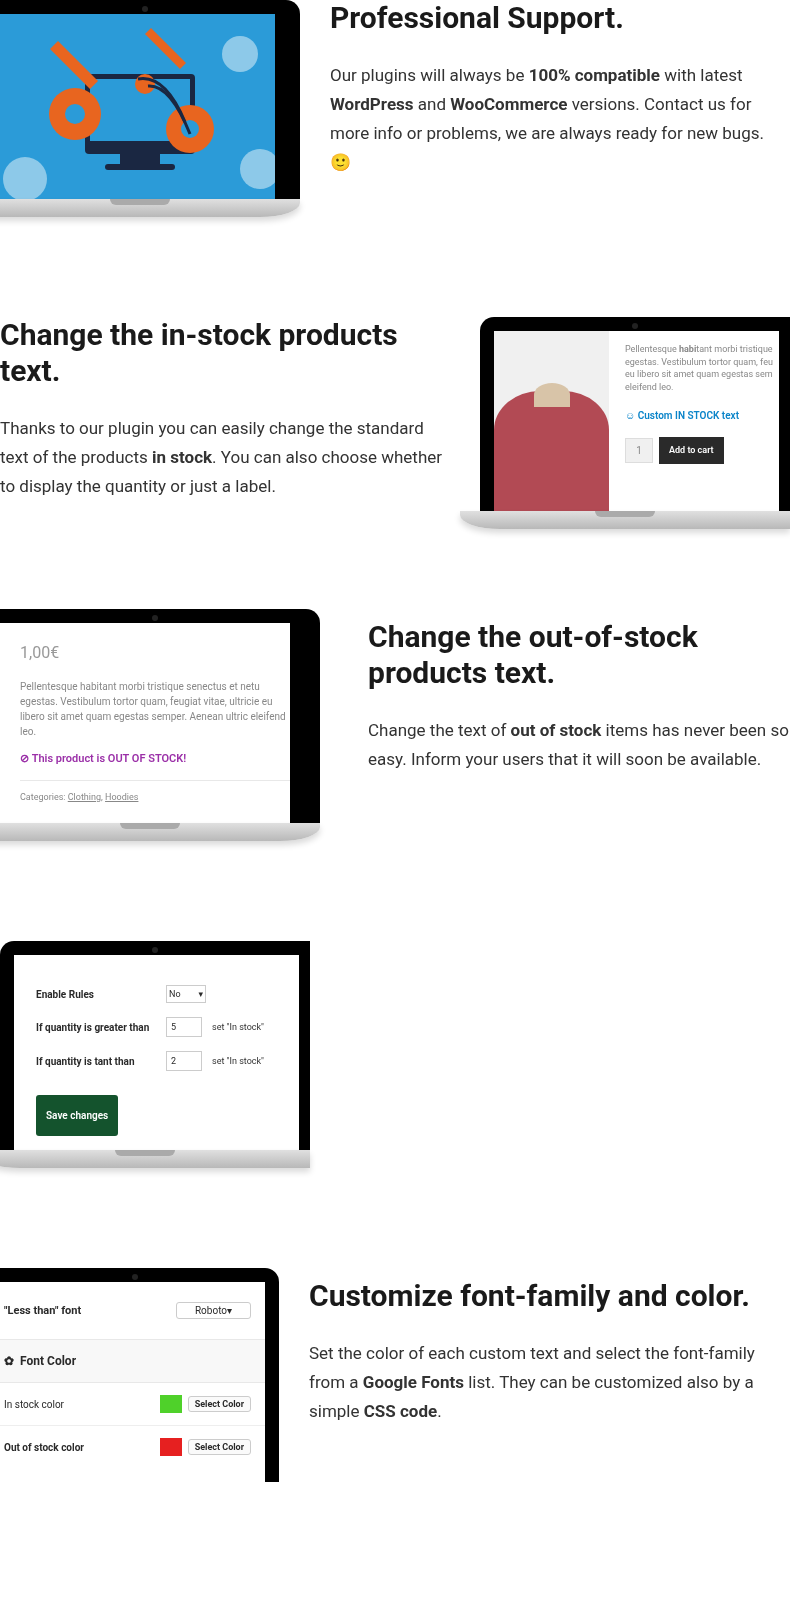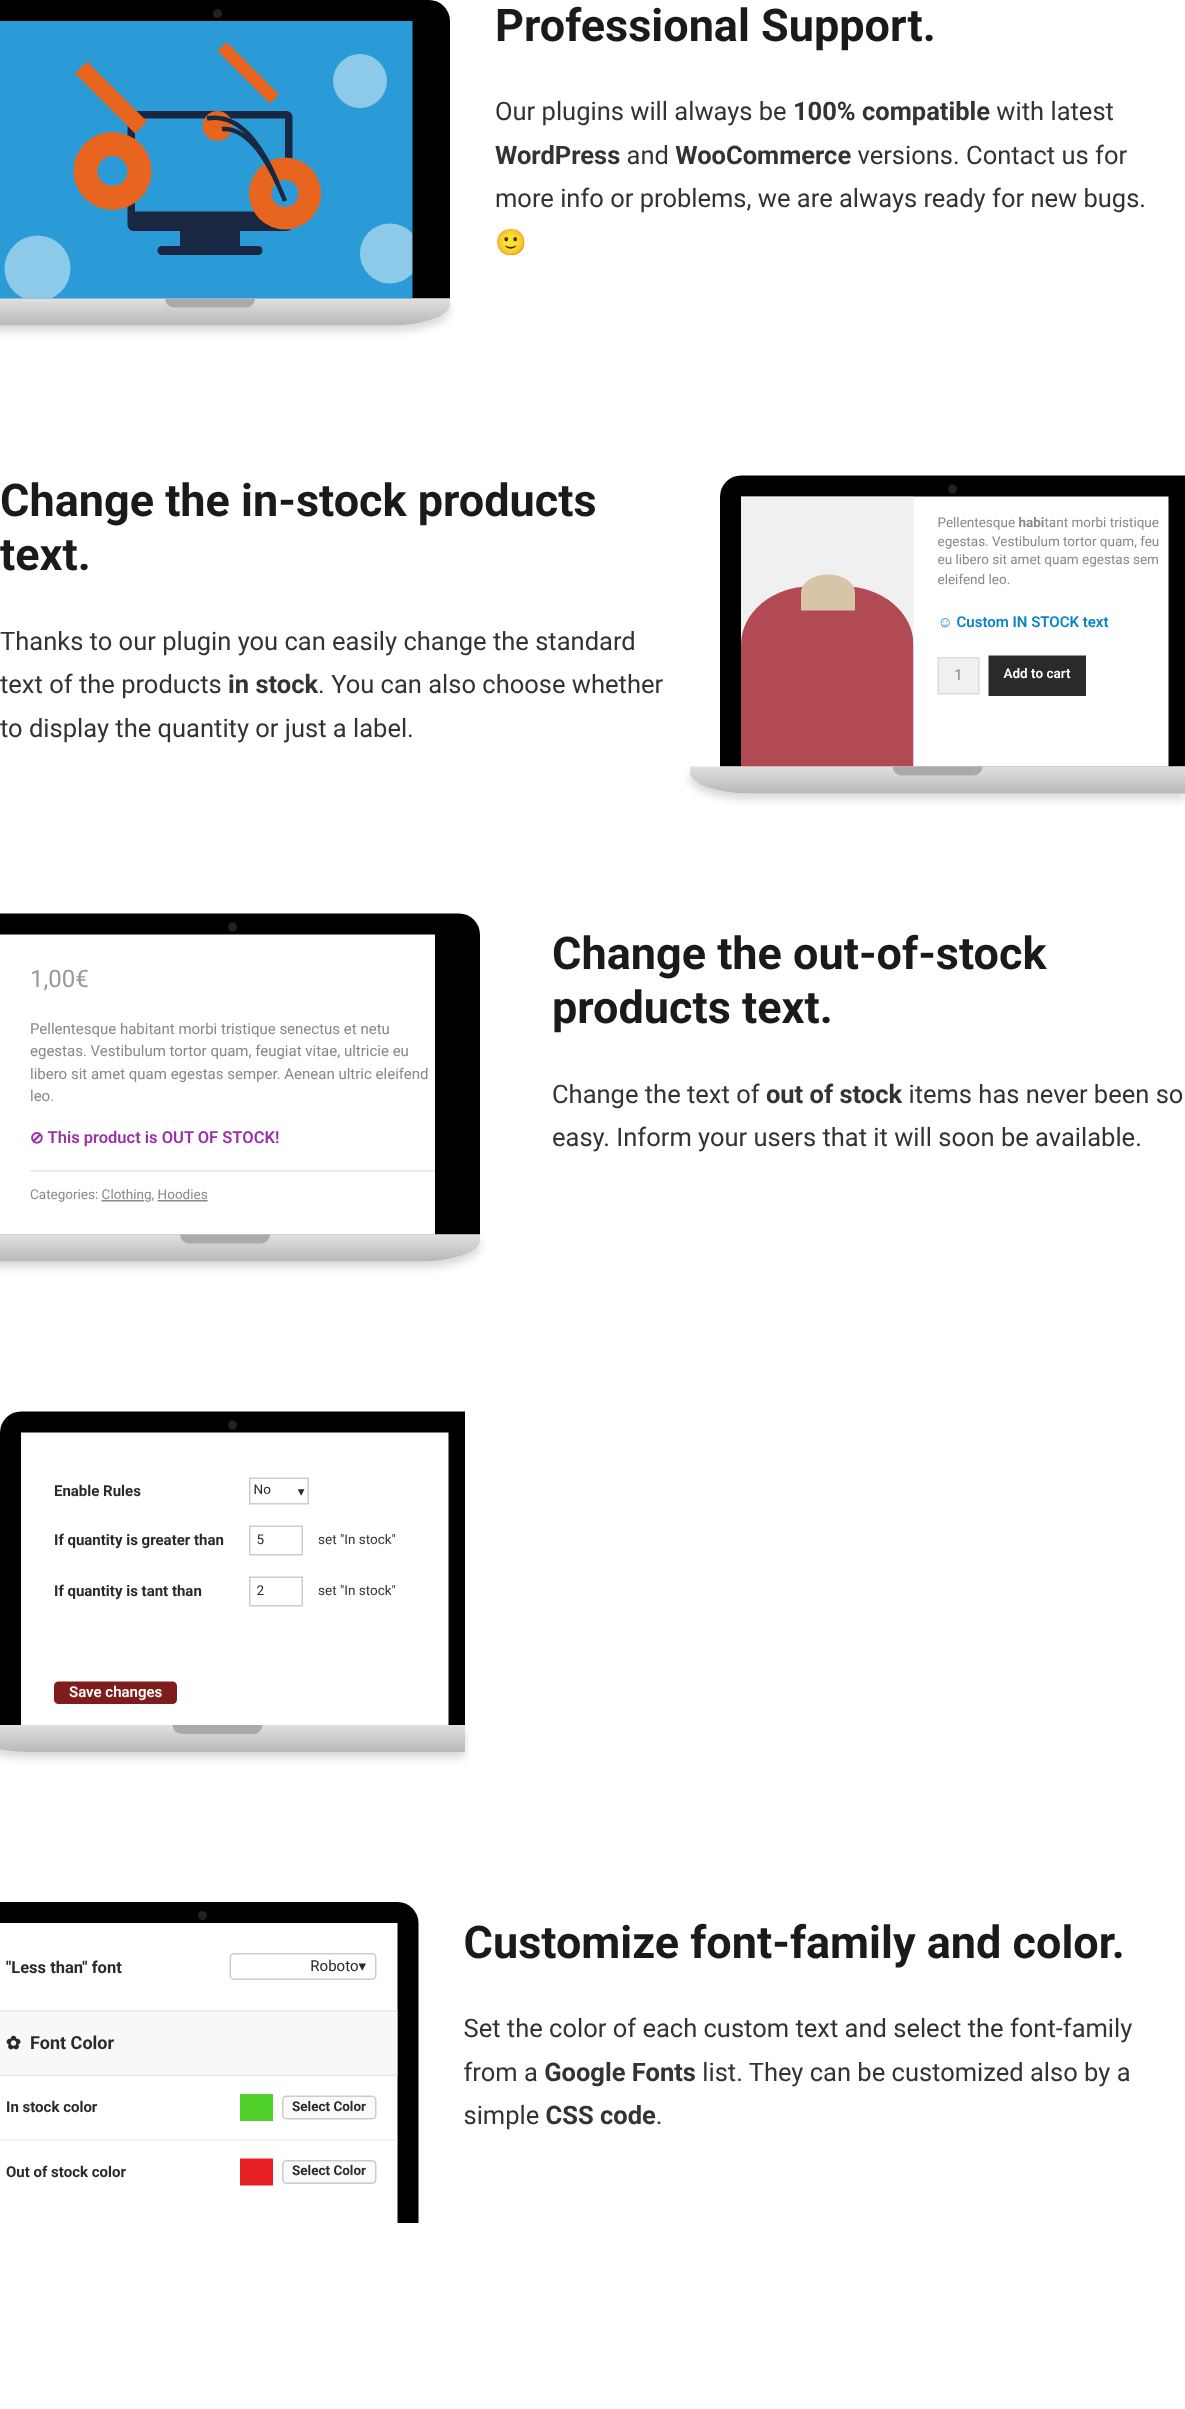--- a/index.html
+++ b/index.html
@@ -47,27 +47,27 @@
 .cats { border-top:1px solid #e8e8e8; padding-top:10px; margin-top:10px; font-size:9px; }
 .cats a { color:#888; text-decoration:underline; }
 
 
 .rules { width: 285px; height: 195px; padding: 30px 0 14px 22px; font-size:10px; display:flex; flex-direction:column; }
 .rule-row { display:flex; align-items:center; margin-bottom:14px; gap:10px; }
 .rule-label { flex: 0 0 120px; font-weight:700; font-size:10px; }
 .rule-input { width:36px; height:20px; border:1px solid #ccc; font-size:9px; padding:0 4px; display:flex; align-items:center; }
 .rule-select { width:40px; height:18px; border:1px solid #ccc; font-size:9px; padding:0 2px; display:flex; align-items:center; justify-content:space-between;text-align:right; }
 .rule-tail { font-size:9px; color:#333; }
-.savebtn { background:#7f1d1d; color:#fff; font-size:10px; padding:2px 10px; border-radius:3px; display:inline-block; margin-top:auto; align-self:flex-start; font-weight:600;}
+.savebtn { background:#14532d; color:#fff; font-size:10px; padding:15px 10px; border-radius:3px; display:inline-block; margin-top:auto; align-self:flex-start; font-weight:600;}
 
 
 .cust { width: 275px; height: 200px; font-size:10px; }
 .cust-top { padding: 20px 14px; display:flex; align-items:center; justify-content:space-between; }
 .cust-label { font-weight:700; font-size:11px; }
-.cust-select { border:1px solid #ccc; padding:2px 6px; font-size:10px; width:98px; display:flex; justify-content:flex-end; align-items:center; border-radius:3px;}
+.cust-select { border:1px solid #ccc; padding:2px 6px; font-size:10px; width:75px; display:flex; justify-content:center; align-items:center; border-radius:3px;}
 .cust-section { background:#f8f8f8; padding: 14px; border-top:1px solid #e8e8e8; border-bottom:1px solid #e8e8e8; font-weight:700; font-size:12px; display:flex; align-items:center; gap:6px;}
 .cust-row { padding: 12px 14px; display:flex; align-items:center; justify-content:space-between; border-bottom:1px solid #eee;}
 .swatch { width:22px; height:18px; display:inline-block; vertical-align:middle;}
 .swatch.green { background:#4fd12a; }
 .swatch.red { background:#e62020; }
 .selcolor { border:1px solid #ccc; padding:2px 6px; font-size:9px; border-radius:3px; background:#fafafa; margin-left:4px;font-weight:bold;}
 .colorwrap { display:flex; align-items:center; gap:2px;}
 
 strong { font-weight:700; }
 </style>
@@ -209,21 +209,21 @@
           <div class="cust-select">
                 <span>Roboto</span>
                 <span>▾</span>
               </div>
         </div>
         <div class="cust-section">
           <span>✿</span>
           <span>Font Color</span>
         </div>
         <div class="cust-row">
-          <div style="font-weight:700;">In stock color</div>
+          <div style="font-weight:400;">In stock color</div>
           <div class="colorwrap">
             <span class="swatch green"></span>
             <span class="selcolor">Select Color</span>
           </div>
         </div>
         <div class="cust-row" style="border-bottom:none;">
           <div style="font-weight:700;">Out of stock color</div>
           <div class="colorwrap">
             <span class="swatch red"></span>
             <span class="selcolor">Select Color</span>

